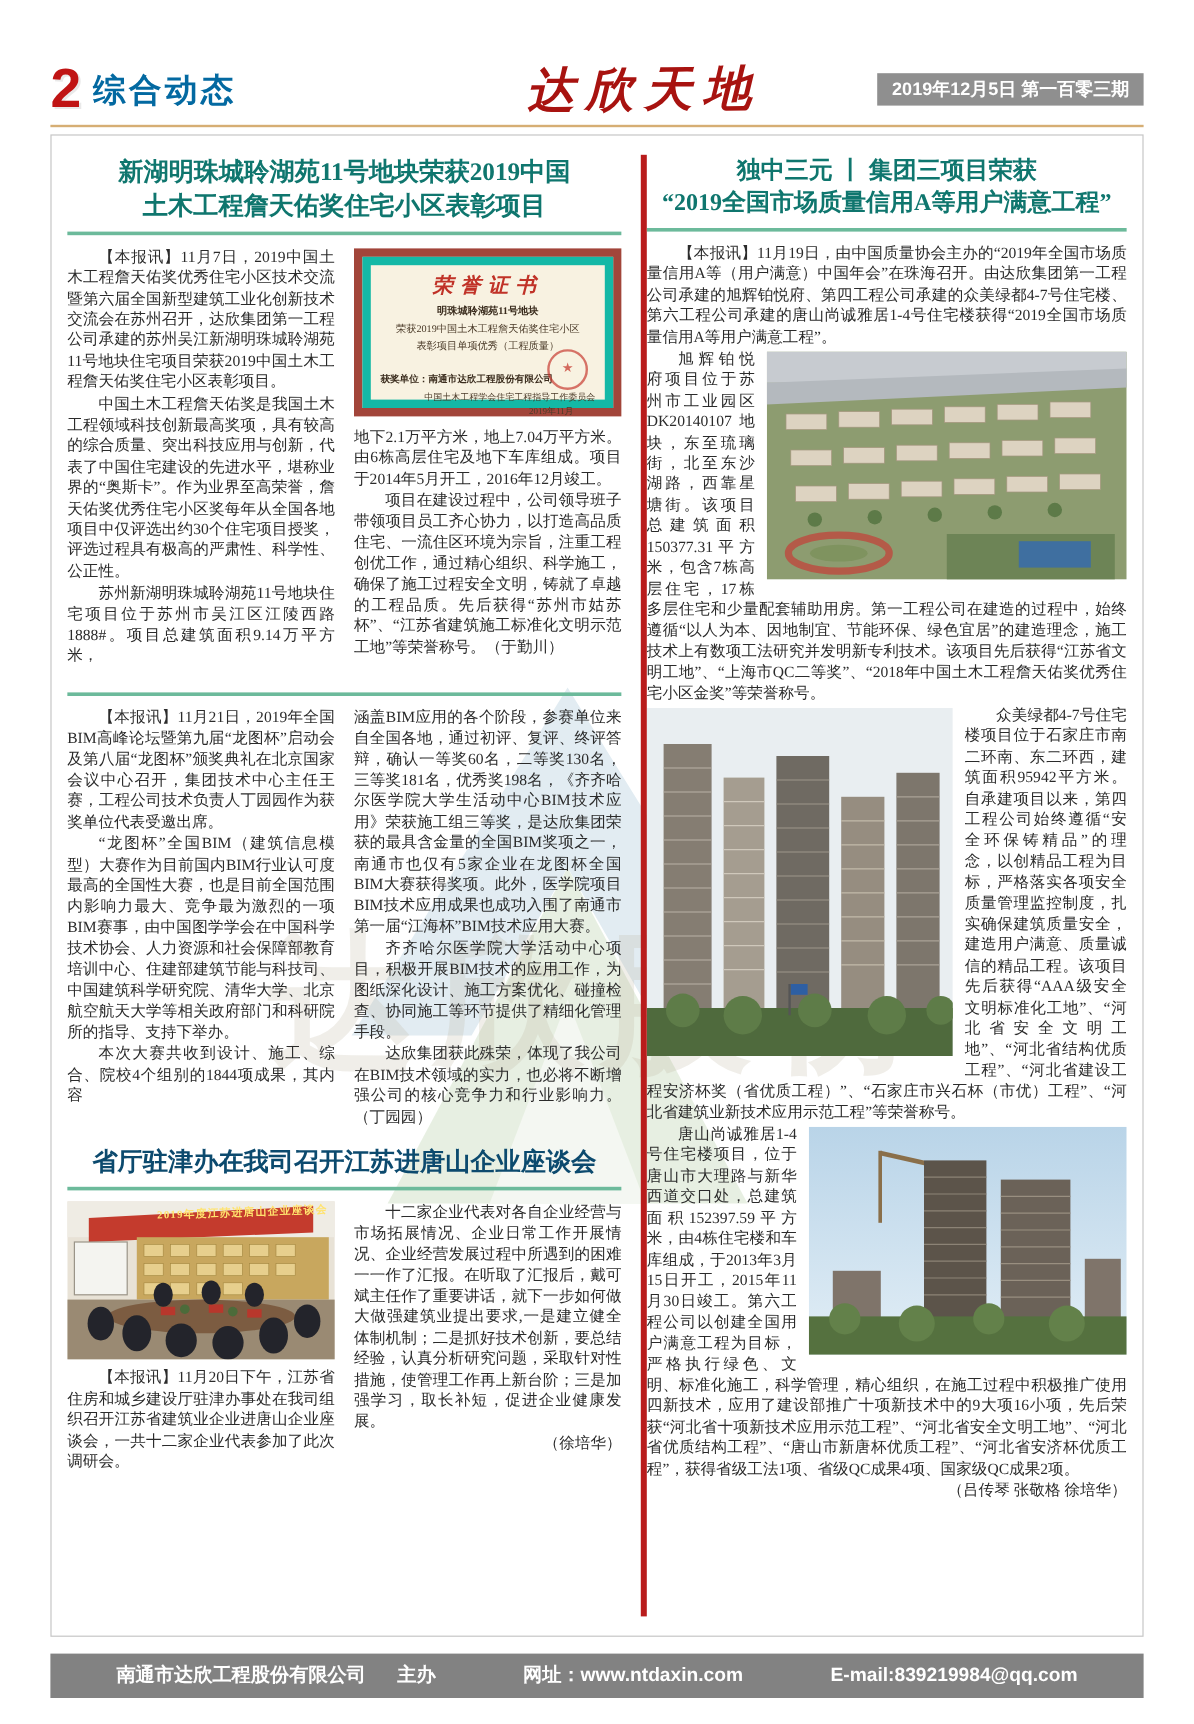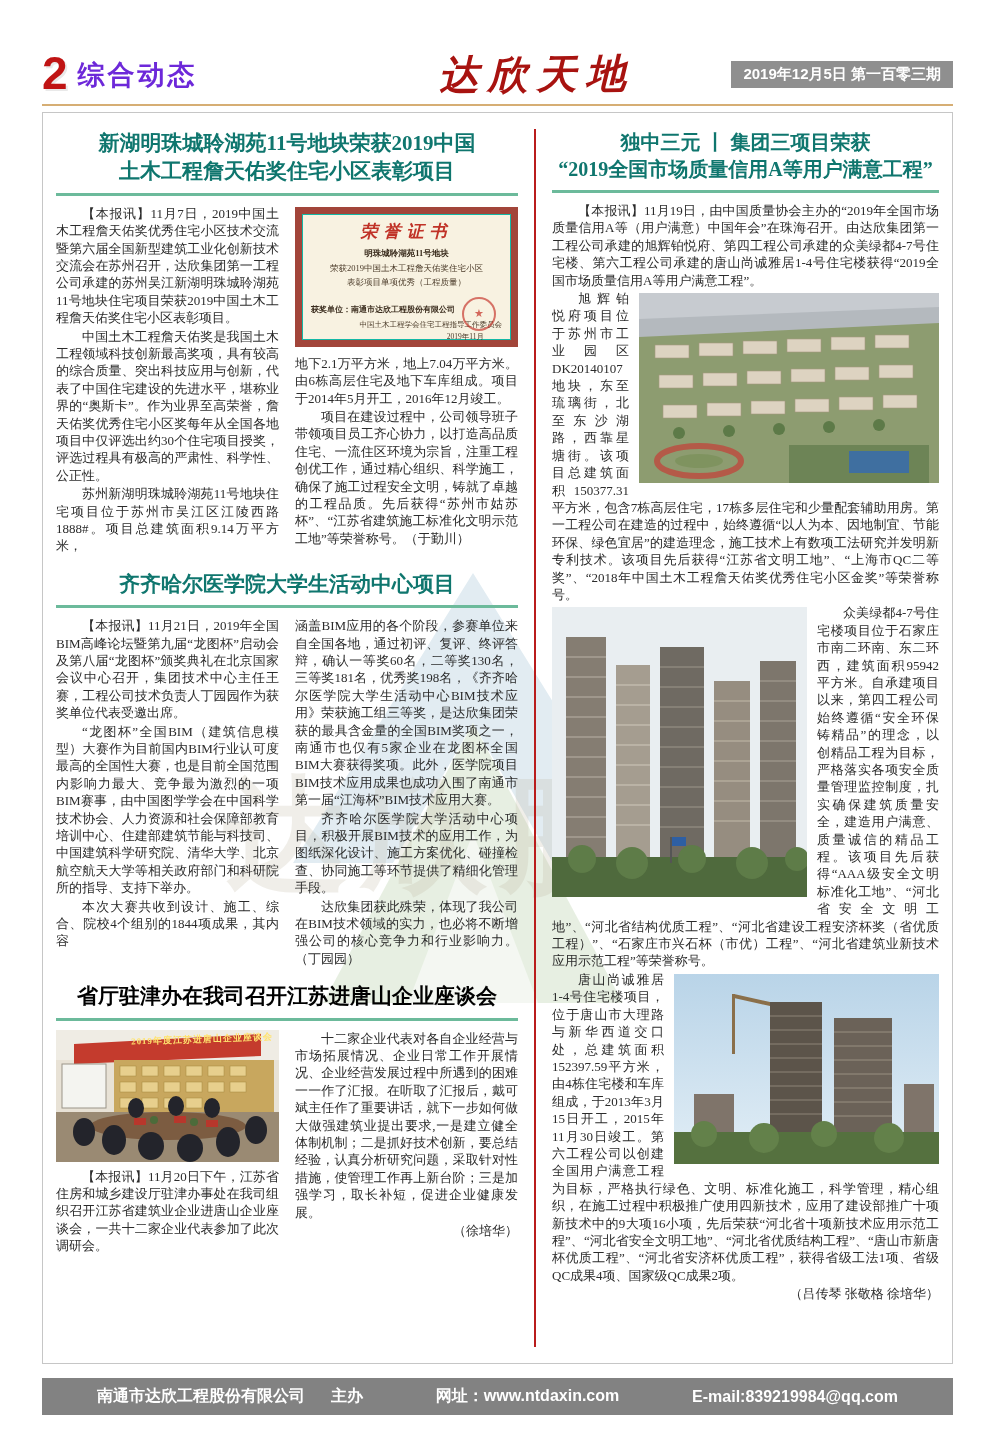--- a/index.html
+++ b/index.html
@@ -8,66 +8,66 @@
     font-family:"Liberation Serif","DejaVu Serif",serif;color:#2b2b2b;
     overflow:hidden;
   }
   
   .header{position:absolute;top:48px;left:42px;right:42px;height:52px;
     display:flex;align-items:center;}
   .hdr-left{display:flex;align-items:flex-end;gap:10px;width:300px;}
   .page-num{font-family:"Liberation Sans","DejaVu Sans",sans-serif;
     font-size:46px;line-height:0.9;font-weight:bold;color:#c01414;
     text-shadow:2px 2px 0 #e9e9e9;}
-  .section-title{font-size:27px;font-weight:bold;color:#6d28d9;letter-spacing:3px;padding-bottom:2px;}
+  .section-title{font-size:27px;font-weight:bold;color:#0369a1;letter-spacing:3px;padding-bottom:2px;}
   .masthead{flex:1;text-align:center;font-size:40px;font-weight:bold;font-style:italic;
     color:#a81310;letter-spacing:9px;transform:rotate(-0.5deg);}
   .issue-box{background:#8f8f8f;color:#fff;font-family:"Liberation Sans","DejaVu Sans",sans-serif;
     font-size:15px;font-weight:bold;padding:4px 12px;white-space:nowrap;}
   .gold-rule{position:absolute;top:104px;left:42px;right:42px;height:2px;background:#d6ae74;}
 
   
   .content{position:absolute;top:112px;left:42px;right:42px;height:1252px;
     border:1px solid #c6c6c6;box-sizing:border-box;padding:16px 13px;overflow:hidden;}
   .cols{position:relative;display:flex;height:100%;z-index:1;}
   .col-left{width:462px;flex:none;}
-  .col-right{flex:1;border-left:2px solid #b91c1c;padding-left:16px;margin-left:16px;}
+  .col-right{flex:1;border-left:5px solid #b91c1c;padding-left:0;margin-left:16px;}
 
   
   .watermark{position:absolute;left:150px;top:420px;z-index:0;opacity:.6;pointer-events:none;}
   .watermark-text{position:absolute;left:180px;top:640px;z-index:0;pointer-events:none;
     font-size:125px;font-weight:bold;letter-spacing:14px;color:rgba(186,176,155,0.22);
     white-space:nowrap;}
 
   
   .article{margin-bottom:14px;overflow:hidden;}
   .headline{color:#0f766e;font-size:21px;font-weight:bold;text-align:center;line-height:1.35;}
   .headline.small{font-size:20px;}
-  .headline.red{color:#000000;}
+  .headline.red{color:#0c4a6e;}
   .rule-teal{height:3px;background:#6cba9b;margin:7px 0 9px;}
   .body-text{font-size:13px;line-height:1.34;text-align:justify;}
   .body-text p{margin:0 0 1px 0;text-indent:2em;}
   .body-text p.noindent{text-indent:0;}
   .two-col{display:flex;gap:16px;}
   .tc{flex:1;min-width:0;}
   .byline{text-align:right;text-indent:0;margin-top:2px;}
 
   
   .fig{line-height:0;}
   .fig-right{float:right;margin:3px 0 6px 10px;}
   .fig-left{float:left;margin:3px 10px 6px 0;}
   .photo-wrap{position:relative;display:inline-block;line-height:0;}
   .banner-text{position:absolute;top:5px;right:6px;color:#ffe36e;font-size:9px;font-weight:bold;
     line-height:1;letter-spacing:1px;transform:rotate(-2deg);white-space:nowrap;}
 
   
   .certificate{width:100%;height:140px;box-sizing:border-box;background:#a2453a;
     padding:7px;margin:2px 0 8px 0;}
   .cert-inner{width:100%;height:100%;box-sizing:border-box;background:#f8f2e1;
-    border:1px solid #14b8a6;display:flex;flex-direction:column;align-items:center;
+    border:7px solid #14b8a6;display:flex;flex-direction:column;align-items:center;
     padding:6px 8px;position:relative;}
   .cert-title{color:#c03227;font-size:17px;font-weight:bold;letter-spacing:6px;font-style:italic;}
   .cert-sub{font-size:8.5px;font-weight:bold;color:#3a2c1d;margin-top:5px;}
   .cert-line{font-size:8.5px;color:#4a3a28;margin-top:3px;}
   .cert-awardee{font-size:8px;color:#3a2c1d;font-weight:bold;align-self:flex-start;margin-top:16px;}
   .cert-issuer{font-size:7.5px;color:#4a3a28;align-self:flex-end;margin-top:5px;}
   .cert-date{font-size:7.5px;color:#4a3a28;align-self:flex-end;margin-top:2px;margin-right:18px;}
   .cert-seal{position:absolute;right:14px;bottom:8px;width:30px;height:30px;border-radius:50%;
     border:2px solid rgba(195,45,35,.65);display:flex;align-items:center;justify-content:center;
     color:rgba(195,45,35,.7);font-size:11px;}
@@ -128,21 +128,20 @@
                 <div class="cert-seal">★</div>
               </div>
             </div>
             <p class="noindent">地下2.1万平方米，地上7.04万平方米。由6栋高层住宅及地下车库组成。项目于2014年5月开工，2016年12月竣工。</p>
             <p>项目在建设过程中，公司领导班子带领项目员工齐心协力，以打造高品质住宅、一流住区环境为宗旨，注重工程创优工作，通过精心组织、科学施工，确保了施工过程安全文明，铸就了卓越的工程品质。先后获得“苏州市姑苏杯”、“江苏省建筑施工标准化文明示范工地”等荣誉称号。（于勤川）</p>
           </div>
         </div>
       </div>
 
       <div class="article">
-        <div class="headline">齐齐哈尔医学院大学生活动中心项目</div>
         <div class="rule-teal"></div>
         <div class="two-col body-text">
           <div class="tc">
             <p>【本报讯】11月21日，2019年全国BIM高峰论坛暨第九届“龙图杯”启动会及第八届“龙图杯”颁奖典礼在北京国家会议中心召开，集团技术中心主任王赛，工程公司技术负责人丁园园作为获奖单位代表受邀出席。</p>
             <p>“龙图杯”全国BIM（建筑信息模型）大赛作为目前国内BIM行业认可度最高的全国性大赛，也是目前全国范围内影响力最大、竞争最为激烈的一项BIM赛事，由中国图学学会在中国科学技术协会、人力资源和社会保障部教育培训中心、住建部建筑节能与科技司、中国建筑科学研究院、清华大学、北京航空航天大学等相关政府部门和科研院所的指导、支持下举办。</p>
             <p>本次大赛共收到设计、施工、综合、院校4个组别的1844项成果，其内容</p>
           </div>
           <div class="tc">
             <p class="noindent">涵盖BIM应用的各个阶段，参赛单位来自全国各地，通过初评、复评、终评答辩，确认一等奖60名，二等奖130名，三等奖181名，优秀奖198名，《齐齐哈尔医学院大学生活动中心BIM技术应用》荣获施工组三等奖，是达欣集团荣获的最具含金量的全国BIM奖项之一，南通市也仅有5家企业在龙图杯全国BIM大赛获得奖项。此外，医学院项目BIM技术应用成果也成功入围了南通市第一届“江海杯”BIM技术应用大赛。</p>
             <p>齐齐哈尔医学院大学活动中心项目，积极开展BIM技术的应用工作，为图纸深化设计、施工方案优化、碰撞检查、协同施工等环节提供了精细化管理手段。</p>

